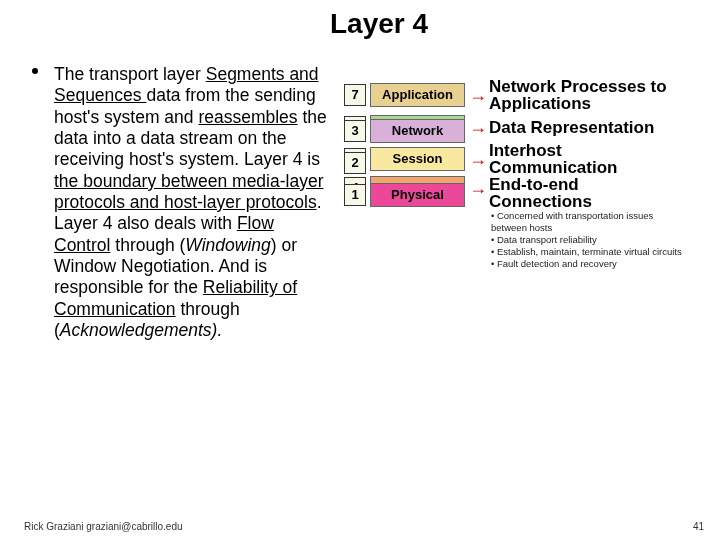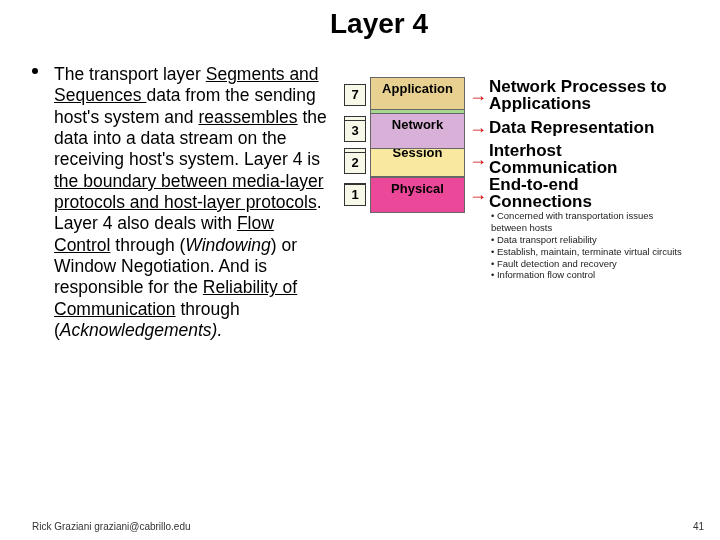--- a/index.html
+++ b/index.html
@@ -67,21 +67,21 @@
     border: 1px solid #333;
     background: #f8f8e8;
     font-size: 13px;
     font-weight: bold;
     text-align: center;
     line-height: 20px;
     margin-right: 4px;
   }
   .name-cell {
     width: 95px;
-    height: 36px;
+    height: 24px;
     font-size: 13px;
     font-weight: bold;
     text-align: center;
     line-height: 22px;
     margin-right: 4px;
     border: 1px solid #666;
   }
   .c-app { background: #e8d090; }
   .c-pres { background: #a8d890; }
   .c-sess { background: #f8e8a0; }
@@ -113,21 +113,21 @@
     padding-left: 2px;
     line-height: 1.25;
     flex: 1;
   }
   .notes-col .note-line::before {
     content: "• ";
   }
   .footer {
     position: absolute;
     bottom: 8px;
-    left: 32px;
+    left: 24px;
     right: 16px;
     display: flex;
     justify-content: space-between;
     font-size: 10px;
     color: #333;
   }
 </style>
 </head>
 <body>
 
@@ -166,21 +166,20 @@
               <div class="arrow">→</div>
             </div>
           </div>
           <div style="flex: 1 1 0%;">
             <div class="desc">End-to-end Connections</div>
             <div class="notes-col">
               <div class="note-line">Concerned with transportation issues between hosts</div>
               <div class="note-line">Data transport reliability</div>
               <div class="note-line">Establish, maintain, terminate virtual circuits</div>
               <div class="note-line">Fault detection and recovery</div>
-              <div class="note-line">Information flow control</div>
             </div>
           </div>
         </div>
         <div class="row" style="margin-top: -92px; width: 125px;">
           <div class="num-cell">3</div>
           <div class="name-cell c-net">Network</div>
         </div>
         <div class="row" style="margin-top: 2px; width: 125px;">
           <div class="num-cell">2</div>
         </div>

